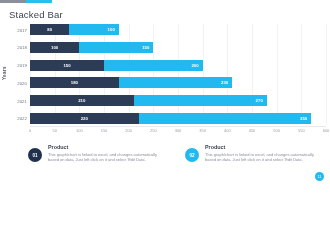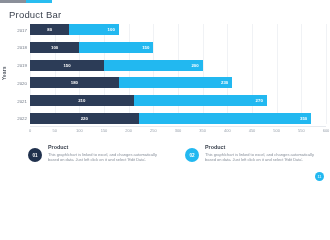--- a/index.html
+++ b/index.html
@@ -72,21 +72,21 @@
   }
 </style>
 </head>
 <body>
 
 <div class="top-accent">
   <div class="seg-a"></div>
   <div class="seg-b"></div>
 </div>
 
-<div class="page-title">Product Bar</div>
+<div class="page-title">Stacked Bar</div>
 
 <div class="chart-area">
   <div class="ylabel">Years</div>
   <div class="plot">
     <div class="gridlines" id="gridlines">
         <div class="gl" style="left: 0%;"></div>
         <div class="gl" style="left: 8.33333%;"></div>
         <div class="gl" style="left: 16.6667%;"></div>
         <div class="gl" style="left: 25%;"></div>
         <div class="gl" style="left: 33.3333%;"></div>

